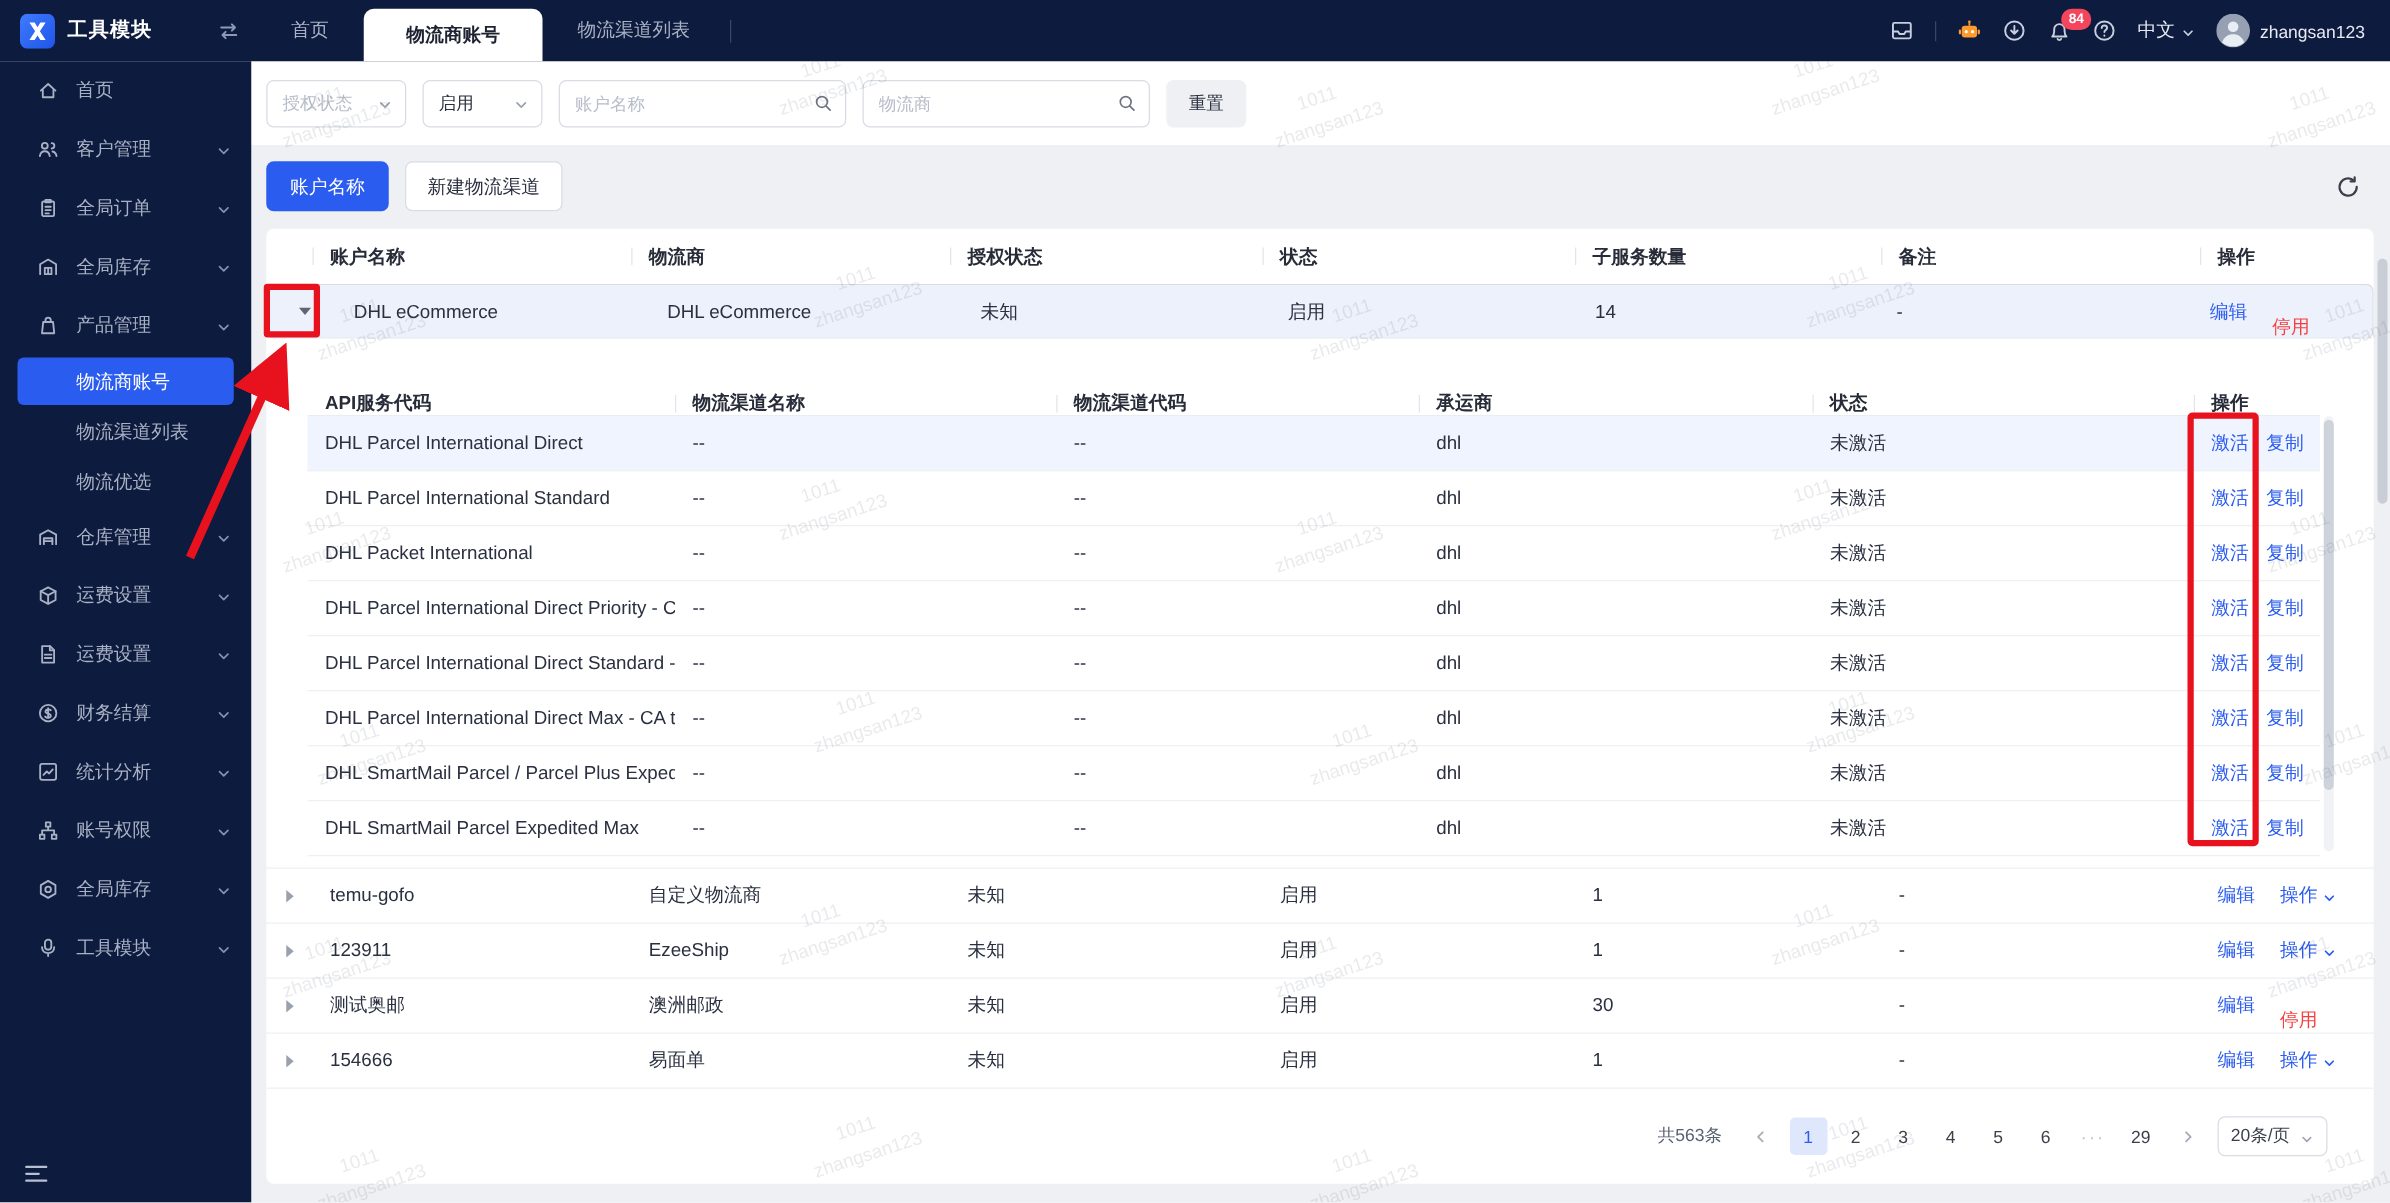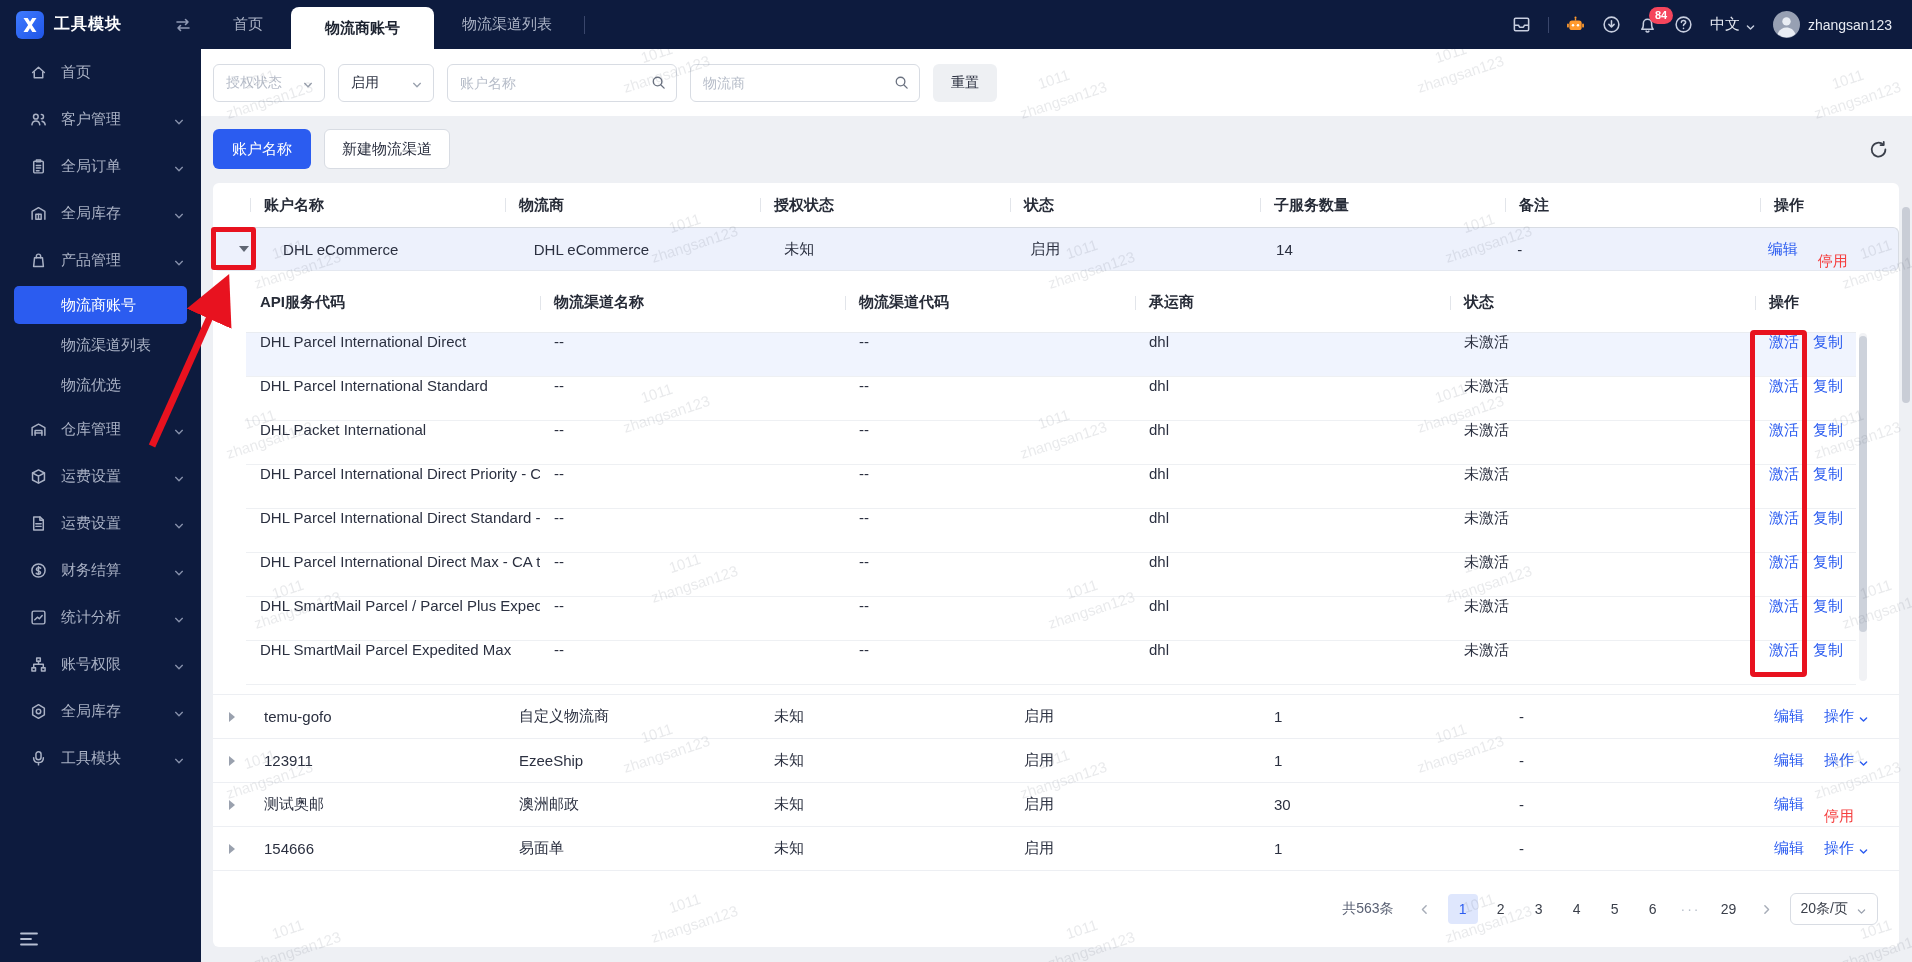--- a/index.html
+++ b/index.html
@@ -98,33 +98,33 @@
   .cr{ width:0; height:0; border-top:5px solid transparent; border-bottom:5px solid transparent;
     border-left:6px solid #9aa1ae; cursor:pointer;}
   .lnk{ color:var(--accent); cursor:pointer; text-decoration:none; display:inline-flex;
     align-items:center; gap:4px; font-size:15px;}
   .lnk.red{ color:var(--danger);margin-top:24px;}
   .lnk .chev{ width:11px; height:11px;}
 
   
   .expanded{ height:424px; padding:22px 0 0 33px; position:relative; border-bottom:1px solid #edeff3;}
   .sub-table{ width:1610px;}
-  .sub-thead{ display:flex; align-items:flex-start; height:40px; border-bottom:1px solid #e9ecf1;}
-  .sub-trow{ display:flex; align-items:flex-start; height:44px; border-bottom:1px solid #eef0f3; font-size:15px;}
+  .sub-thead{ display:flex; align-items:flex-end; height:40px; border-bottom:1px solid #e9ecf1;}
+  .sub-trow{ display:flex; align-items:center; height:44px; border-bottom:1px solid #eef0f3; font-size:15px;}
   .sub-trow.hl{ background:#f0f4fe;}
   .sc0{ width:294px;} .sc1{ width:305px;} .sc2{ width:290px;} .sc3{ width:315px;}
   .sc4{ width:305px;} .sc5{ width:101px; display:flex; gap:14px;}
   .sub-scroll{ position:absolute; left:1646px; top:62px; width:8px; height:348px;
     background:#f1f2f5; border-radius:4px;}
   .sub-thumb{ position:absolute; left:0; top:3px; width:8px; height:296px;
     background:#cdd2db; border-radius:4px;}
 
   
   .pagination{ height:76px; display:flex; align-items:center; justify-content:flex-end;
-    gap:8px; padding-right:21px; font-size:14px; color:#596073;}
+    gap:8px; padding-right:37px; font-size:14px; color:#596073;}
   .pg-total{ margin-right:8px;}
   .pg-arrow{ width:30px; height:30px; display:flex; align-items:center; justify-content:center;
     color:#a7adb8; cursor:pointer;}
   .pg-arrow svg{ width:13px; height:13px;}
   .pg-btn{ min-width:30px; height:30px; display:flex; align-items:center; justify-content:center;
     border-radius:4px; color:#3a3f4a; cursor:pointer; padding:0 4px;}
   .pg-btn.active{ background:#dfe7fd; color:var(--accent);}
   .pg-btn.dots{ color:#b9c0cb; letter-spacing:2px; cursor:default;}
   .pg-size{ height:32px; border:1px solid #d8dce3; border-radius:6px; display:flex;
     align-items:center; gap:8px; padding:0 10px; color:#3a3f4a; cursor:pointer; background:#fff;}

